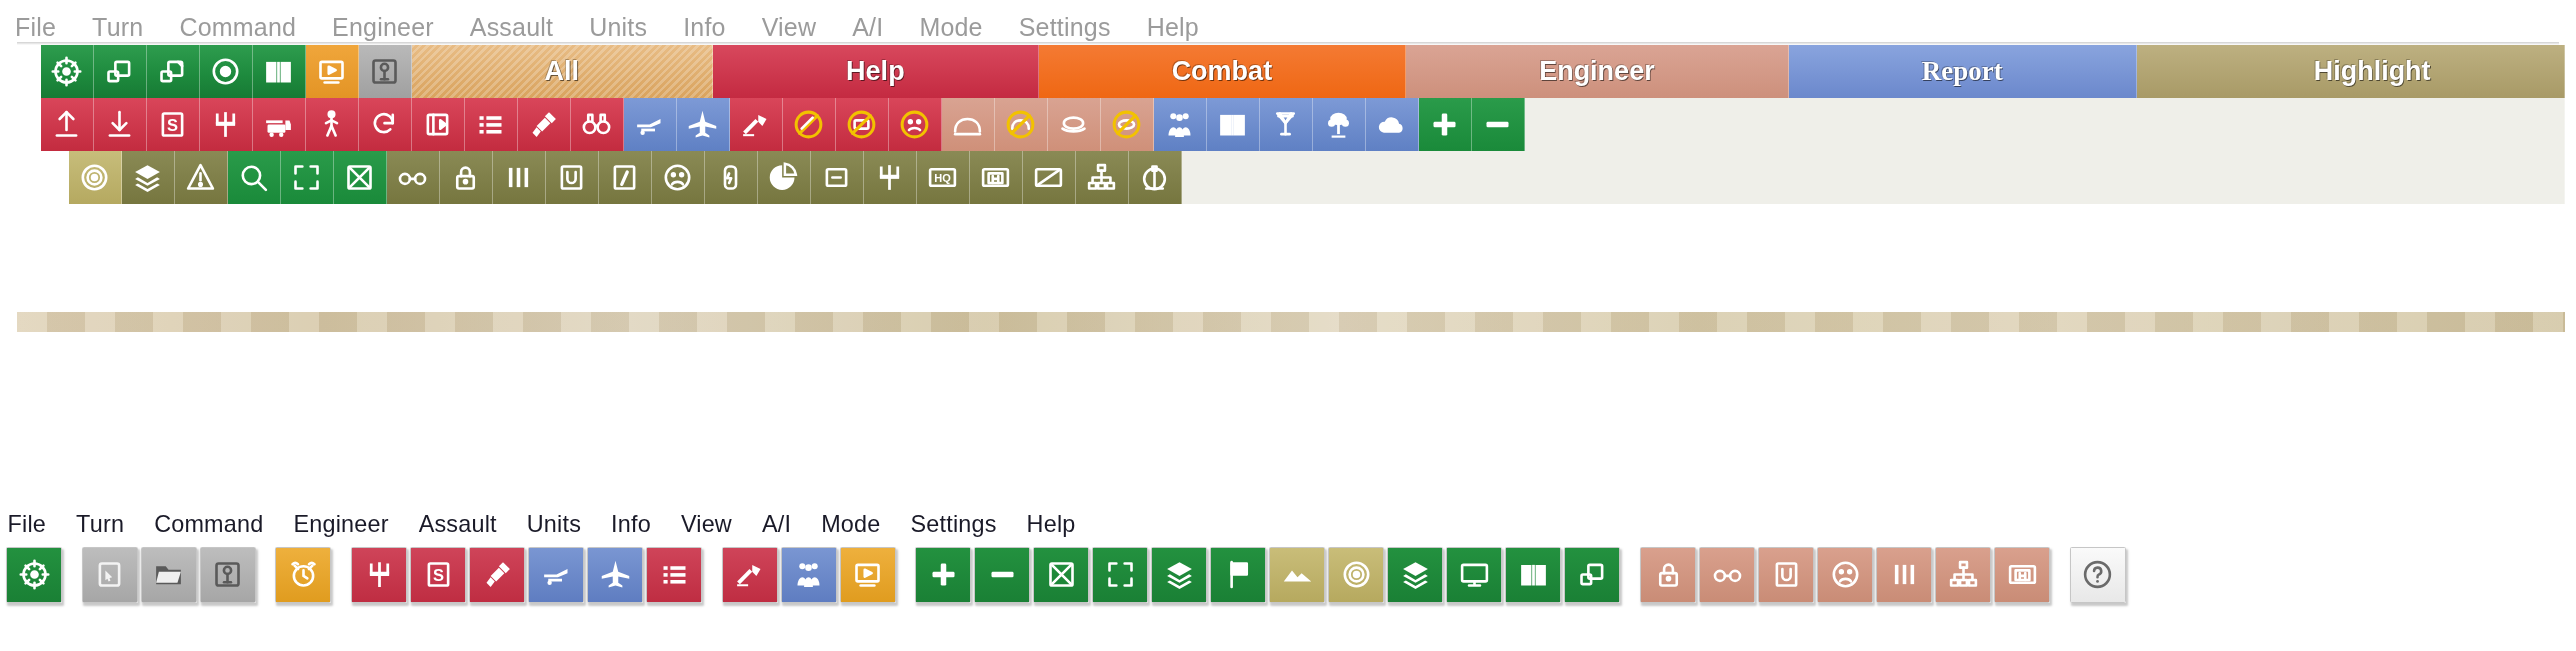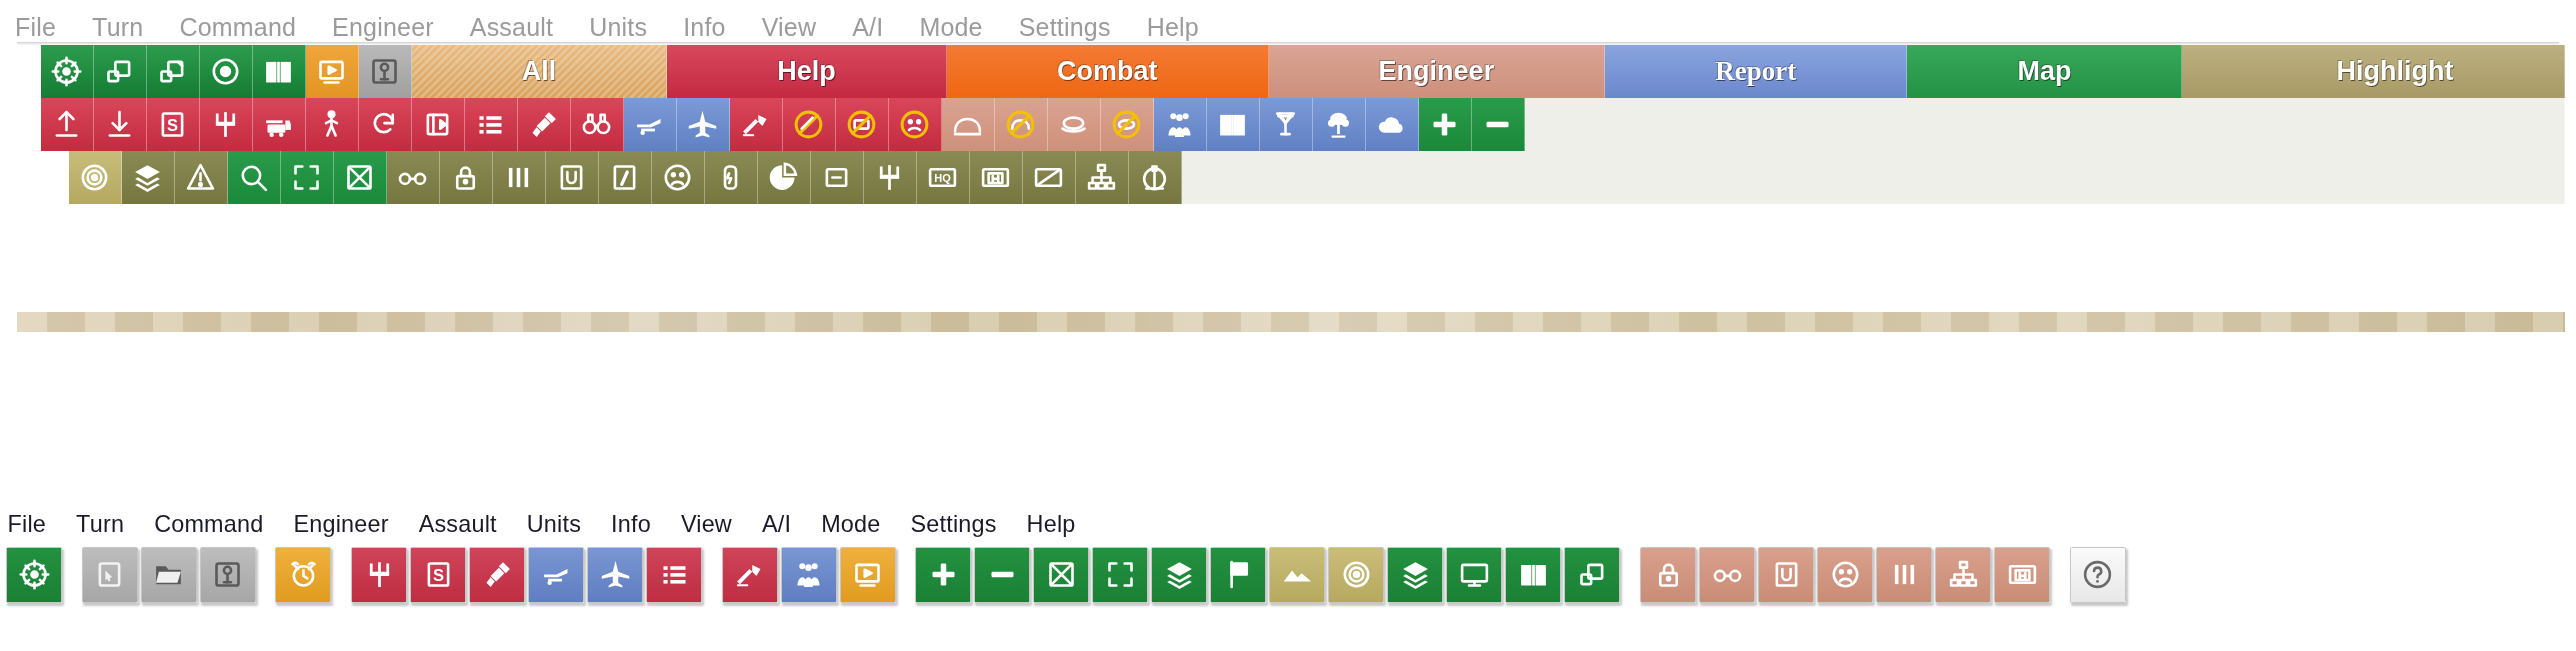--- a/index.html
+++ b/index.html
@@ -249,23 +249,20 @@
           <span>Help</span>
         </div>
         <div class="catbtn cat-combat">
           <span>Combat</span>
         </div>
         <div class="catbtn cat-engineer">
           <span>Engineer</span>
         </div>
         <div class="catbtn cat-report">
           <span>Report</span>
-        </div>
-        <div class="catbtn cat-map">
-          <span>Map</span>
         </div>
         <div class="catbtn cat-highlight">
           <span>Highlight</span>
         </div>
       </div>
     <div class="tb-row" id="tb-row-2">
         <div class="tbtn c-red">
           <svg width="33" height="33" viewBox="0 0 24 24" fill="none" stroke="#fff" stroke-width="1.9" stroke-linecap="round" stroke-linejoin="round">
             <path d="M12 3v13"></path>
             <path d="M7 8l5-5 5 5"></path>

